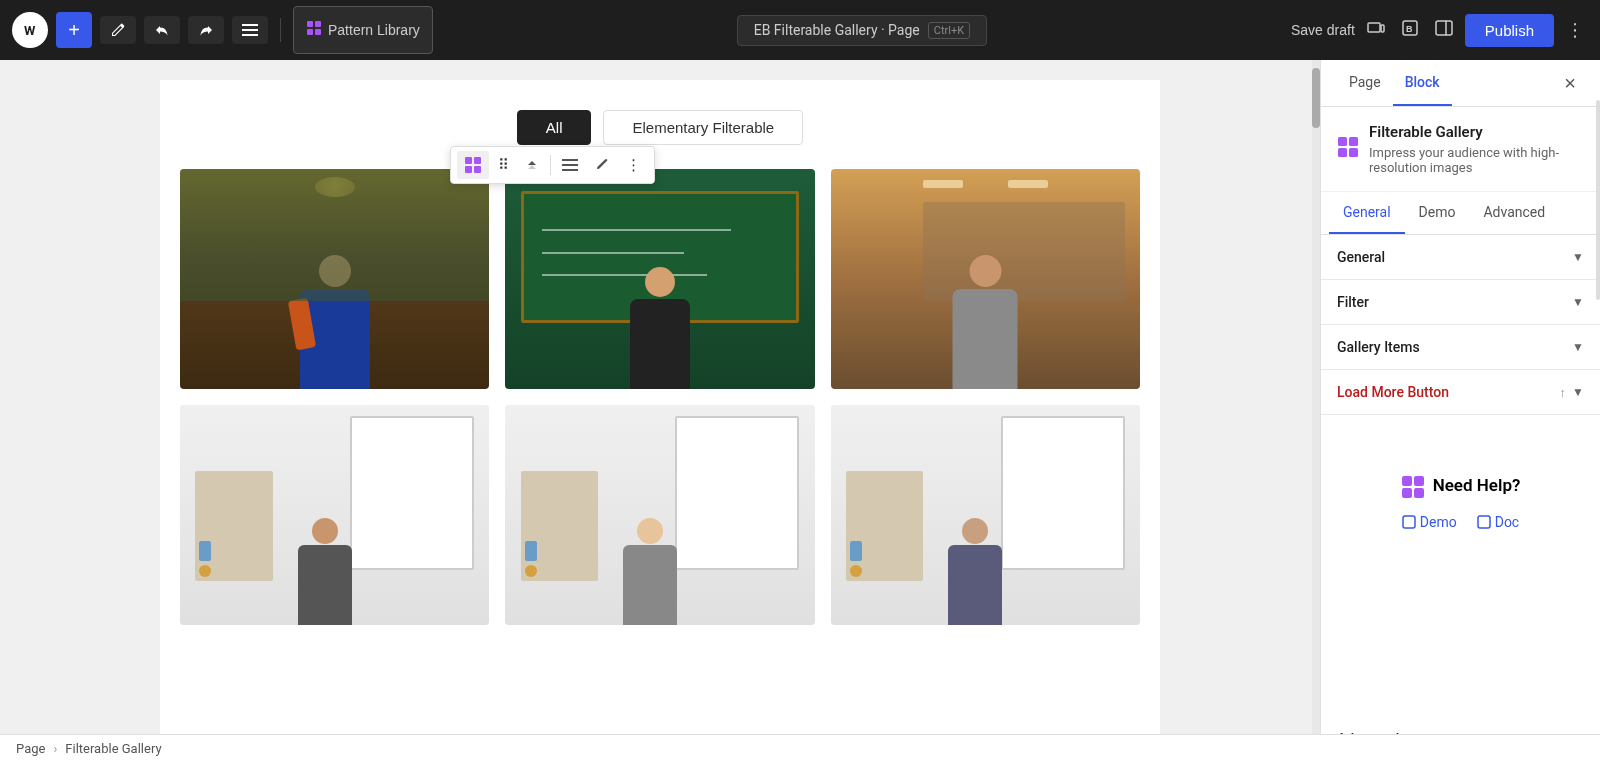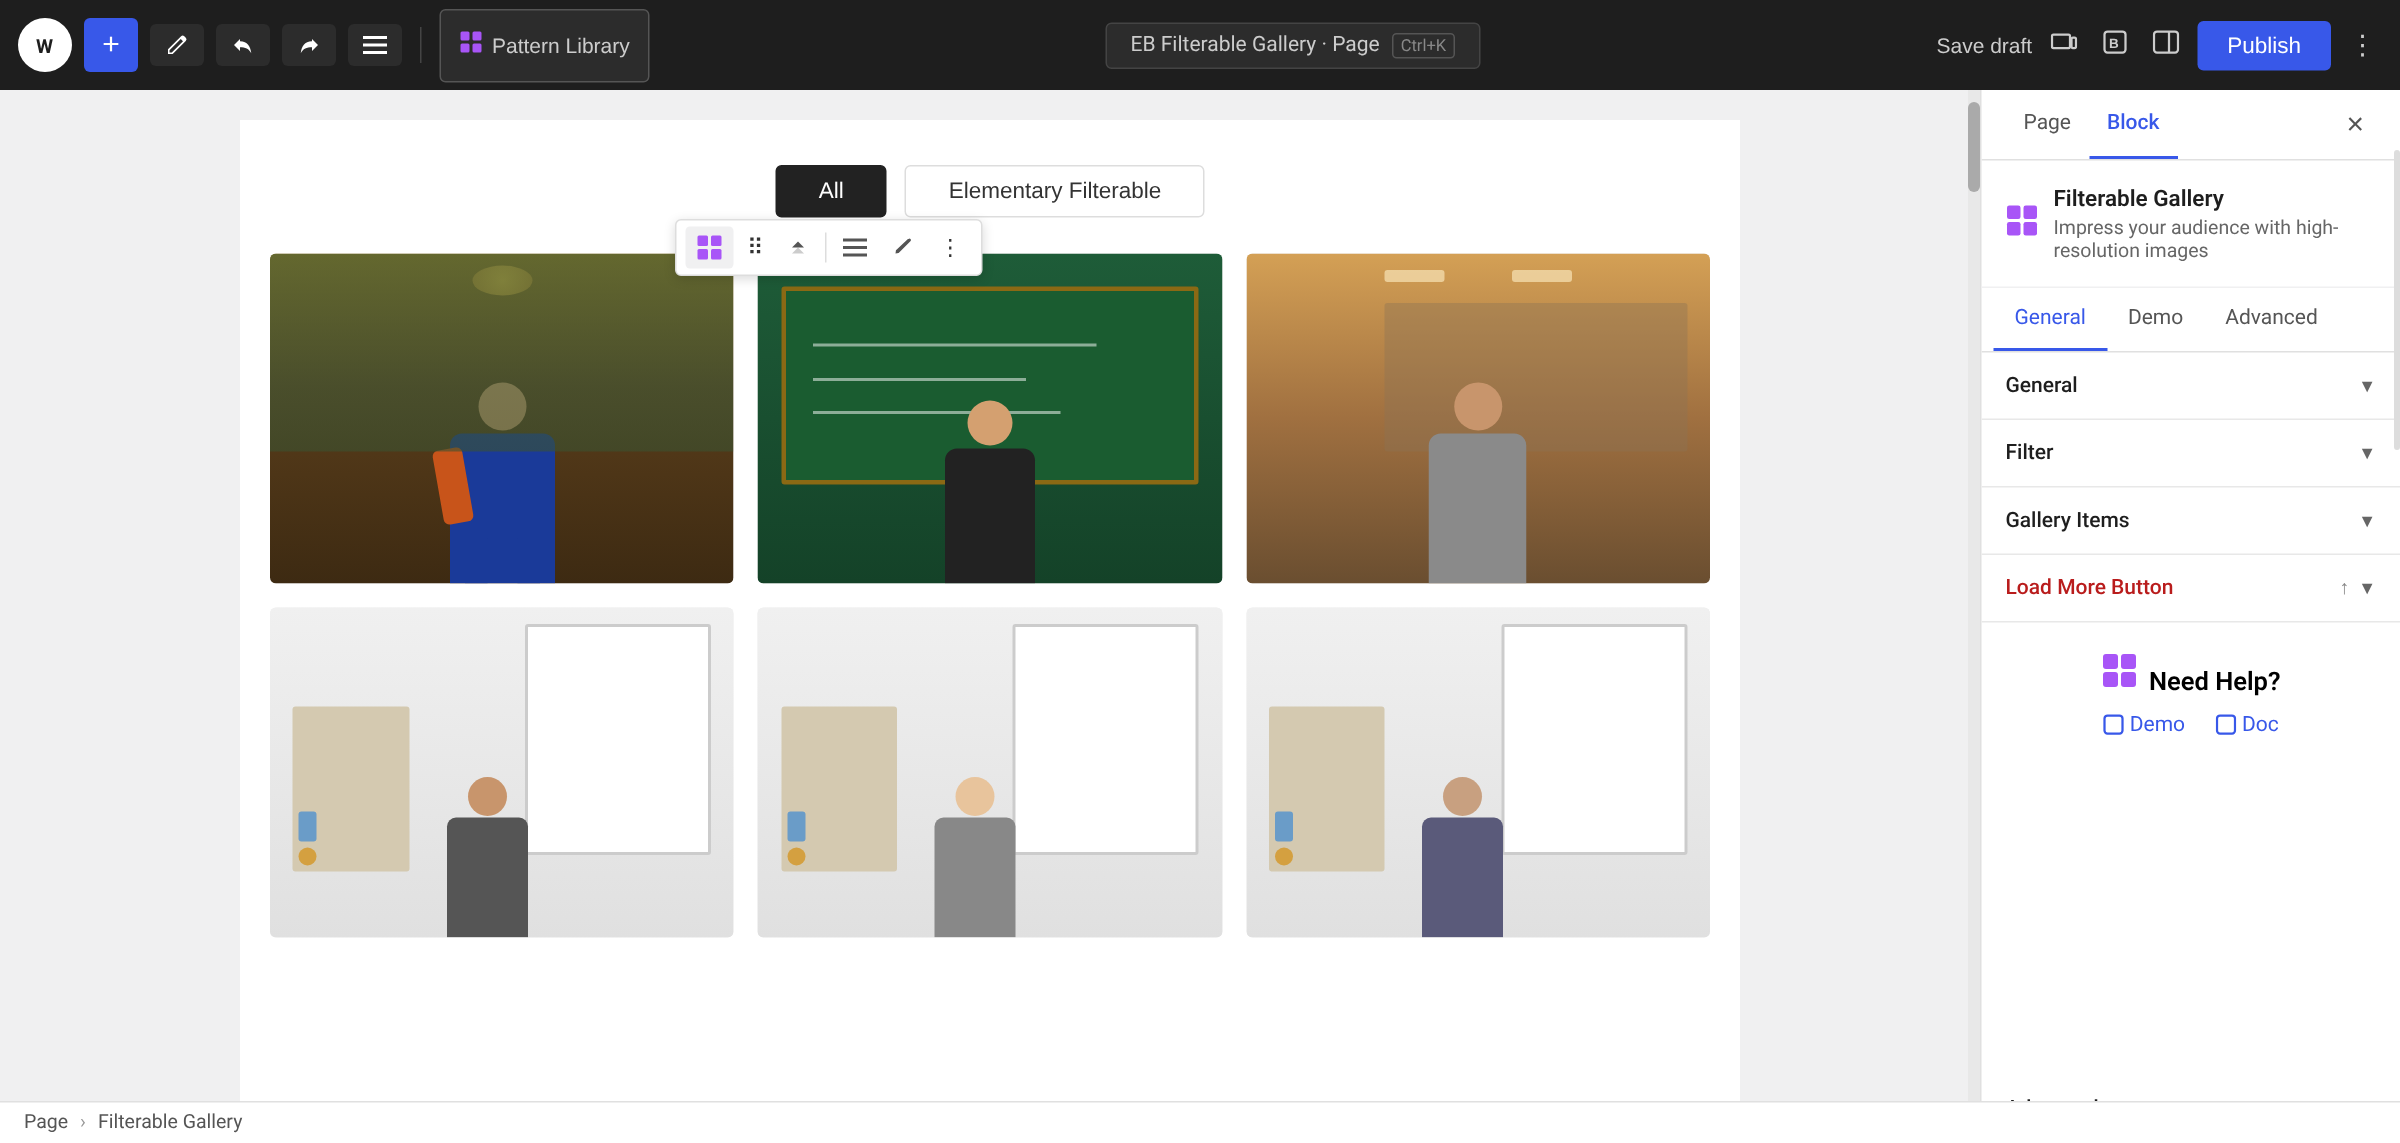--- a/index.html
+++ b/index.html
@@ -138,21 +138,21 @@
     .accordion-header {
       display: flex; align-items: center; justify-content: space-between;
       padding: 14px 16px; cursor: pointer; font-size: 14px;
       color: #1e1e1e; font-weight: 500;
     }
     .accordion-header.link-style { color: #3858e9; }
     .accordion-arrow { font-size: 12px; color: #666; }
     .need-help {
       padding: 20px 16px; display: flex; flex-direction: column; align-items: center; gap: 10px;
     }
-    .need-help-header { display: flex; align-items: flex-end; gap: 8px; }
+    .need-help-header { display: flex; align-items: flex-start; gap: 8px; margin-top: 40px; }
     .need-help-icon { color: #a855f7; font-size: 22px; }
     .need-help-title { font-size: 17px; font-weight: 600; }
     .need-help-links { display: flex; gap: 20px; }
     .need-help-link { color: #3858e9; font-size: 14px; text-decoration: none; display: flex; align-items: center; gap: 4px; cursor: pointer; }
 
     
     .status-bar {
       position: fixed; bottom: 0; left: 0; right: 0; height: 28px;
       background: #fff; border-top: 1px solid #e0e0e0;
       display: flex; align-items: center; padding: 0 16px; gap: 8px;

